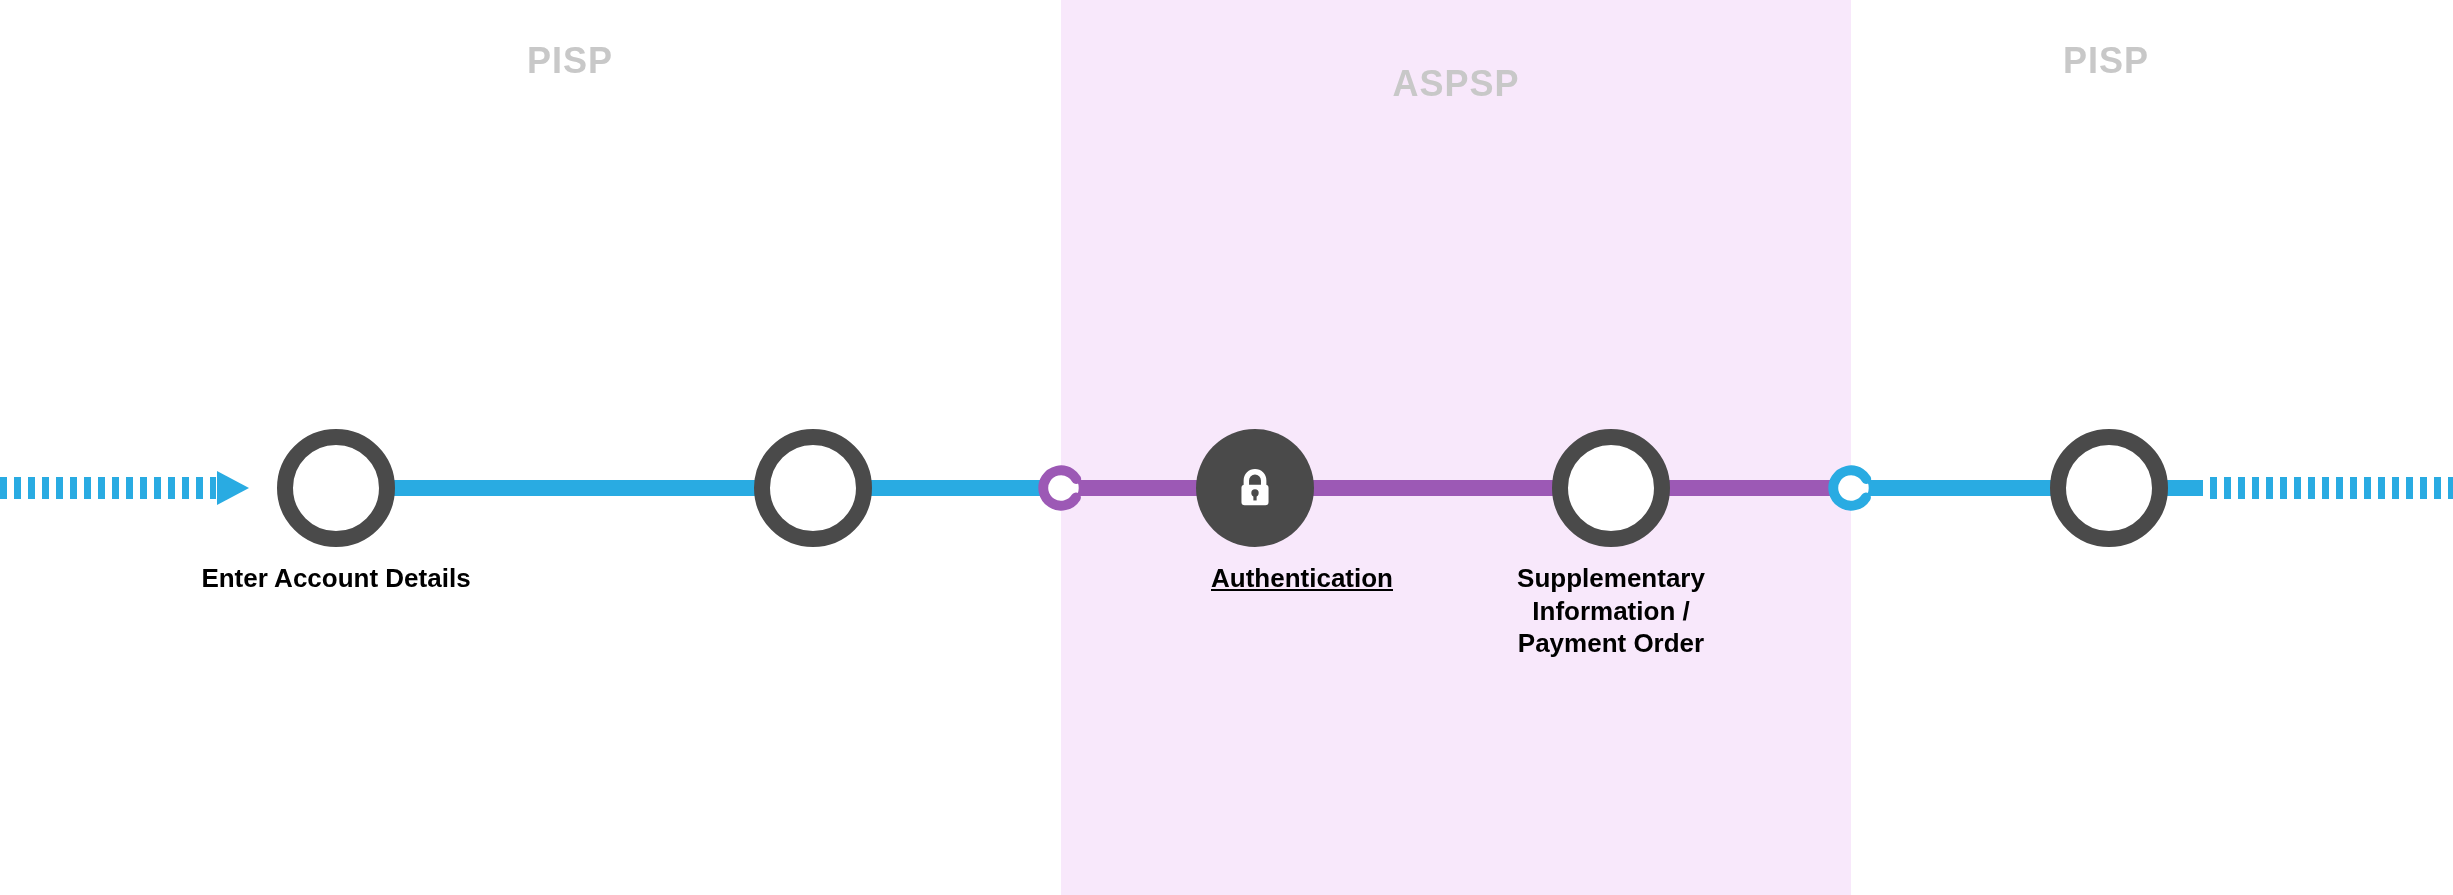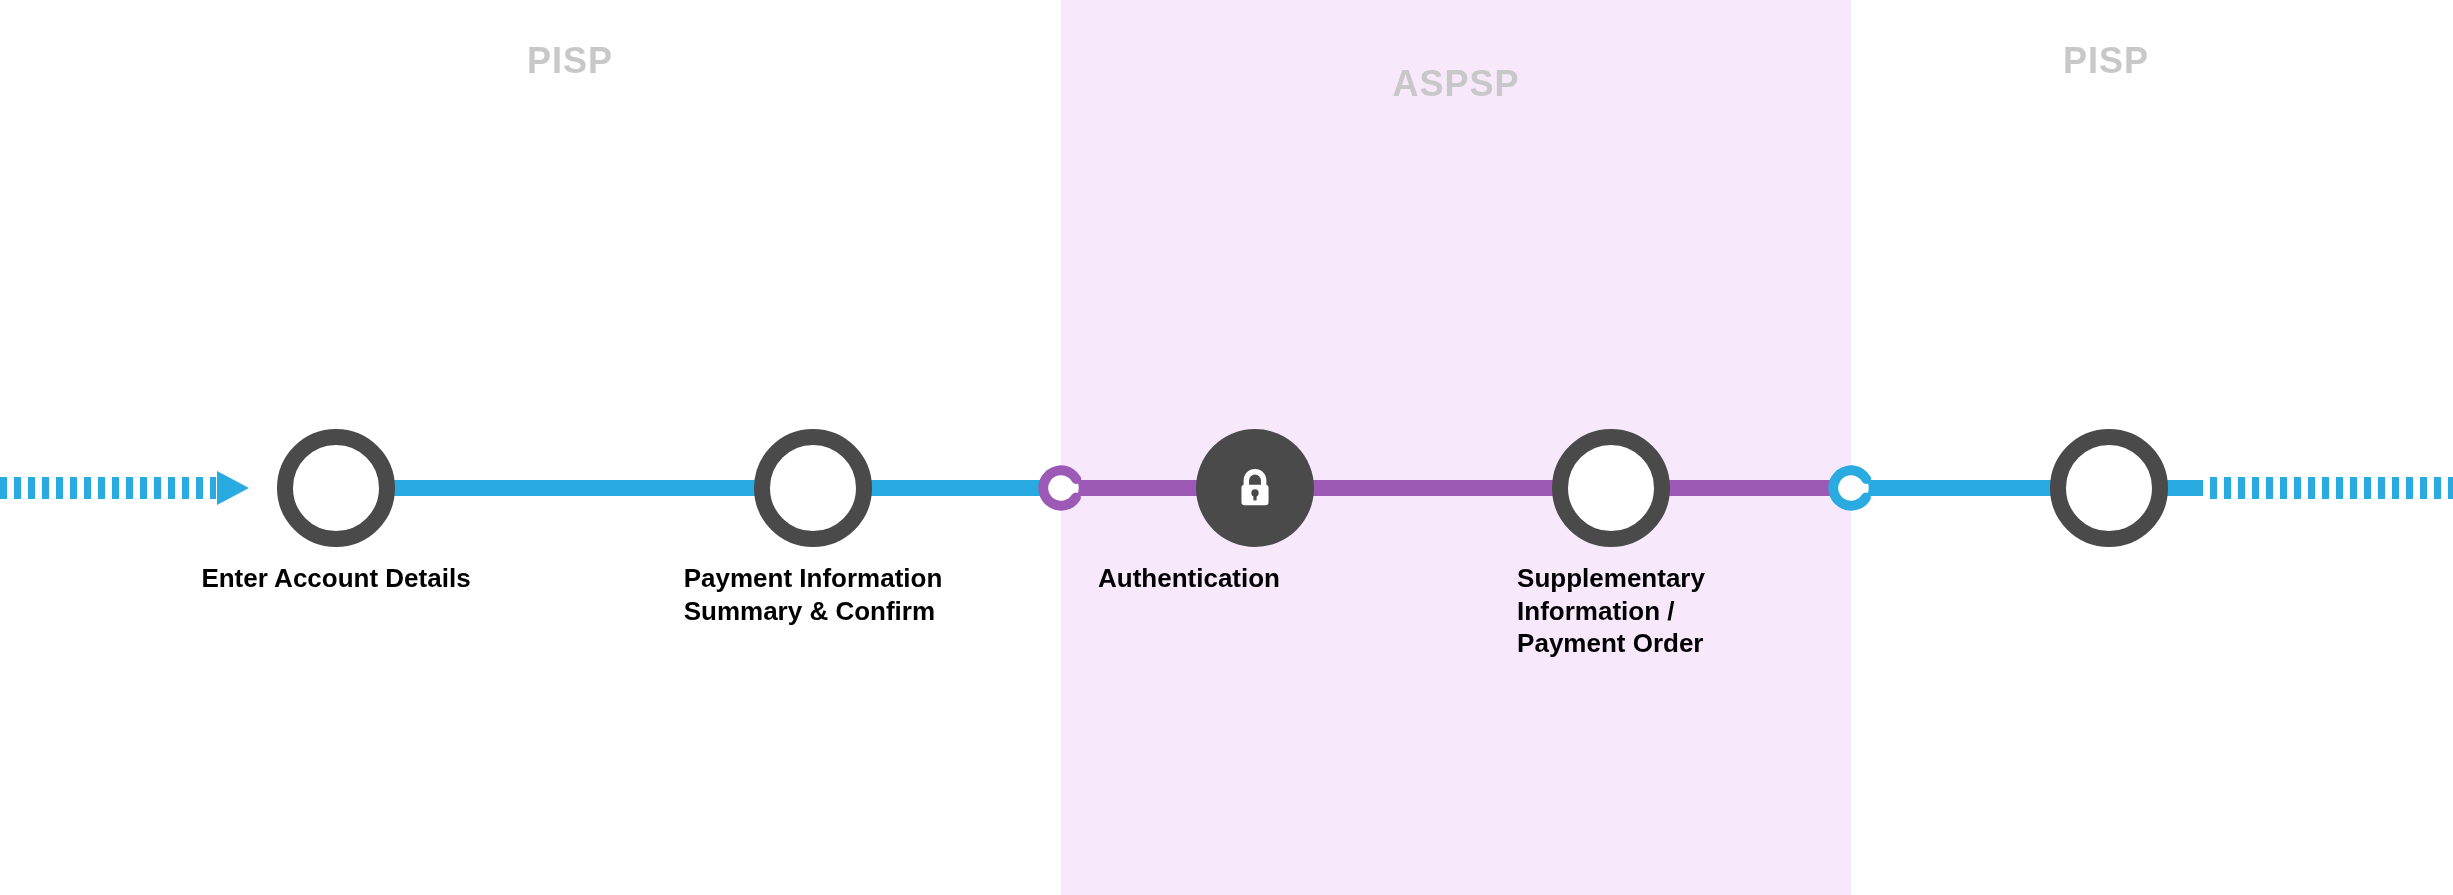--- a/index.html
+++ b/index.html
@@ -107,27 +107,27 @@
   .m2{left:1851px;}
 
   
   .node-label{
     position:absolute;
     top:562px;
     transform:translateX(-50%);
     font-size:26px;
     font-weight:bold;
     color:#000000;
-    text-align:left;
+    text-align:center;
     white-space:pre-line;
     line-height:1.25;
   }
   .l1{left:336px;}
   .l2{left:813px;}
-  .l3{left:1189px;}
+  .l3{left:1302px;text-decoration:underline;}
   .l4{left:1611px;}
   .l5{left:2109px;}
 
   .lock-svg{width:52px;height:52px;}
 </style>
 </head>
 <body>
 
 <div class="canvas">
 
@@ -165,20 +165,18 @@
       <path d="M16 23 v-6 a8 8 0 0 1 16 0 v6" fill="none" stroke="#ffffff" stroke-width="5"></path>
       <rect x="11.5" y="21" width="25" height="19" rx="3" fill="#ffffff"></rect>
       <circle cx="24" cy="28.5" r="3.4" fill="#4a4a4a"></circle>
       <rect x="22.5" y="29" width="3" height="6.5" fill="#4a4a4a"></rect>
     </svg>
   </div>
   <div class="node node-outline n4"></div>
   <div class="node node-outline n5"></div>
 
   <div class="node-label l1">Enter Account Details</div>
-  <div class="node-label l2">Payment Information
-Summary &amp; Confirm</div>
   <div class="node-label l3">Authentication</div>
   <div class="node-label l4">Supplementary
 Information /
 Payment Order</div>
 
 </div>
 
 </body></html>

